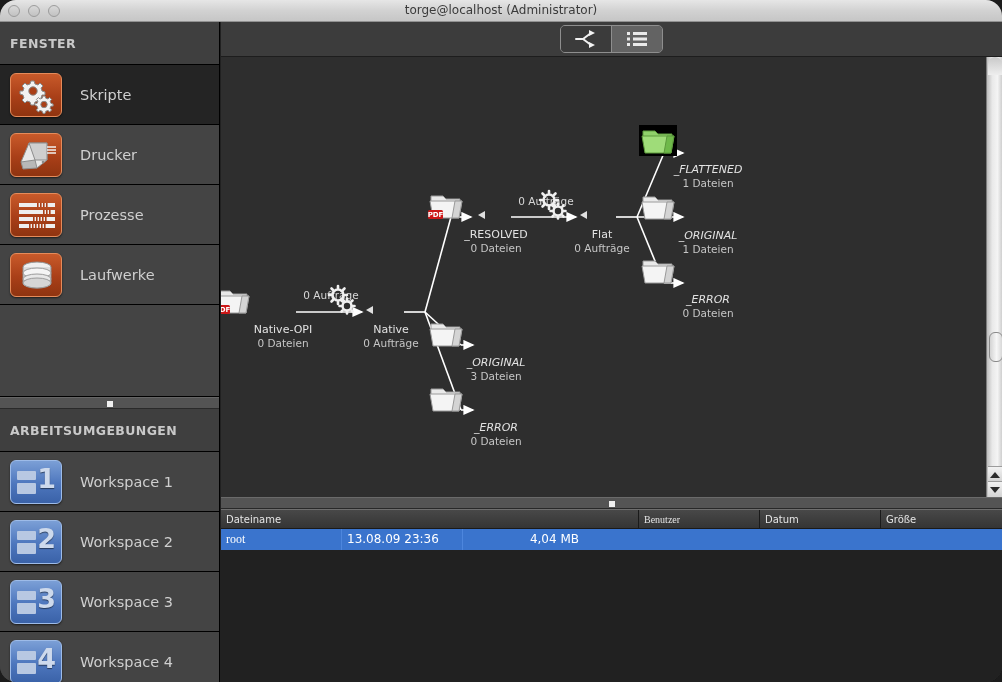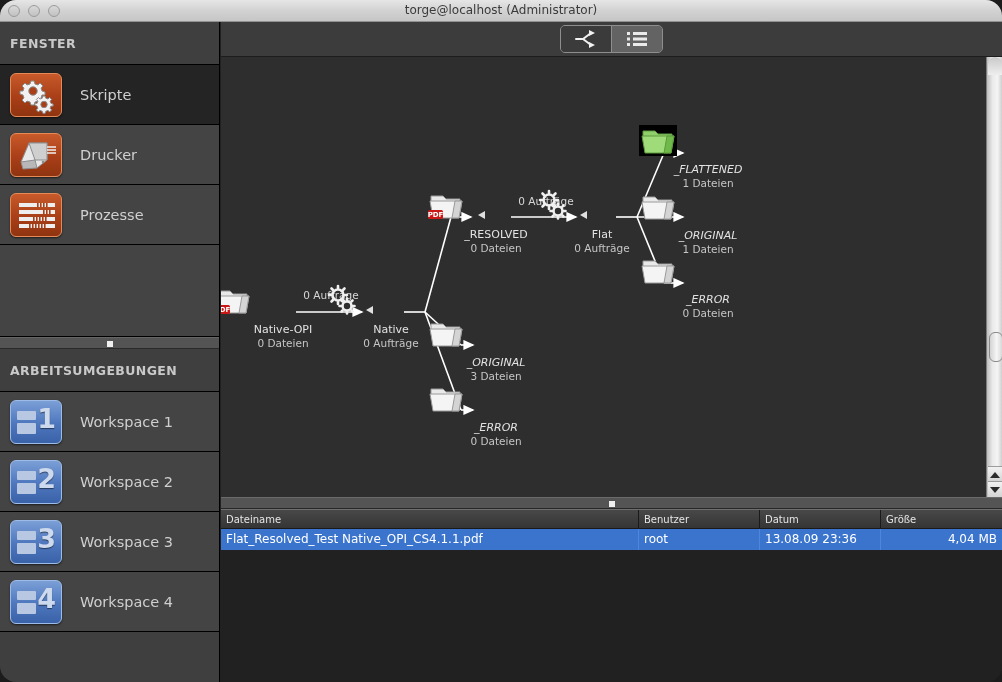--- a/index.html
+++ b/index.html
@@ -312,21 +312,21 @@
     font-size: 12px;
     color: #ffffff;
     line-height: 20px;
     padding: 0 5px;
     border-right: 1px solid #4d86dd;
     box-sizing: border-box;
     overflow: hidden;
     white-space: nowrap;
   }
   .col-name { width: 418px; }
-  .col-user { width: 121px; }
+  .col-user { width: 121px; font-family: Liberation Serif, serif; }
   .col-date { width: 121px; }
   .col-size { width: 121px; border-right: none; }
   .td.col-size { text-align: right; }
 </style>
 </head>
 <body>
 
 <div class="app">
 
   <div class="titlebar">
@@ -402,20 +402,32 @@
               <rect x="24" y="30" width="1.6" height="4"></rect>
               <rect x="27" y="30" width="1.6" height="4"></rect>
               <rect x="30" y="30" width="1.6" height="4"></rect>
               <rect x="33" y="30" width="1.6" height="4"></rect>
           </g>
         </svg>
       </div>
       <div class="sb-label">Prozesse</div>
     </div>
 
+    <div class="sb-item">
+      <div class="sb-icon orange">
+        <svg width="52" height="44" viewBox="0 0 52 44">
+          <ellipse cx="26" cy="13" rx="14" ry="5" fill="#f0f0f0" stroke="#8d8d8d"></ellipse>
+          <path d="M12 13 v16 a14 5 0 0 0 28 0 v-16" fill="#dedede" stroke="#8d8d8d"></path>
+          <ellipse cx="26" cy="19" rx="14" ry="5" fill="#f5f5f5" stroke="#9c9c9c"></ellipse>
+          <ellipse cx="26" cy="25" rx="14" ry="5" fill="#e8e8e8" stroke="#9c9c9c"></ellipse>
+          <ellipse cx="26" cy="29" rx="14" ry="5" fill="#d6d6d6" stroke="#9c9c9c"></ellipse>
+        </svg>
+      </div>
+      <div class="sb-label">Laufwerke</div>
+    </div>
 
     <div class="sb-gap"></div>
     <div class="sb-splitter">
         <span class="grip"></span>
       </div>
 
     <div class="sb-header">ARBEITSUMGEBUNGEN</div>
 
     <div class="sb-item">
       <div class="sb-icon blue">
@@ -702,21 +714,20 @@
       </div>
 
     <div class="tbl">
       <div class="thead">
         <div class="th col-name">Dateiname</div>
         <div class="th col-user">Benutzer</div>
         <div class="th col-date">Datum</div>
         <div class="th col-size">Größe</div>
       </div>
       <div class="trow">
-        <div class="td col-name">Flat_Resolved_Test Native_OPI_CS4.1.1.pdf</div>
         <div class="td col-user">root</div>
         <div class="td col-date">13.08.09 23:36</div>
         <div class="td col-size">4,04   MB</div>
       </div>
     </div>
 
   </div>
 </div>
 
 </body></html>

